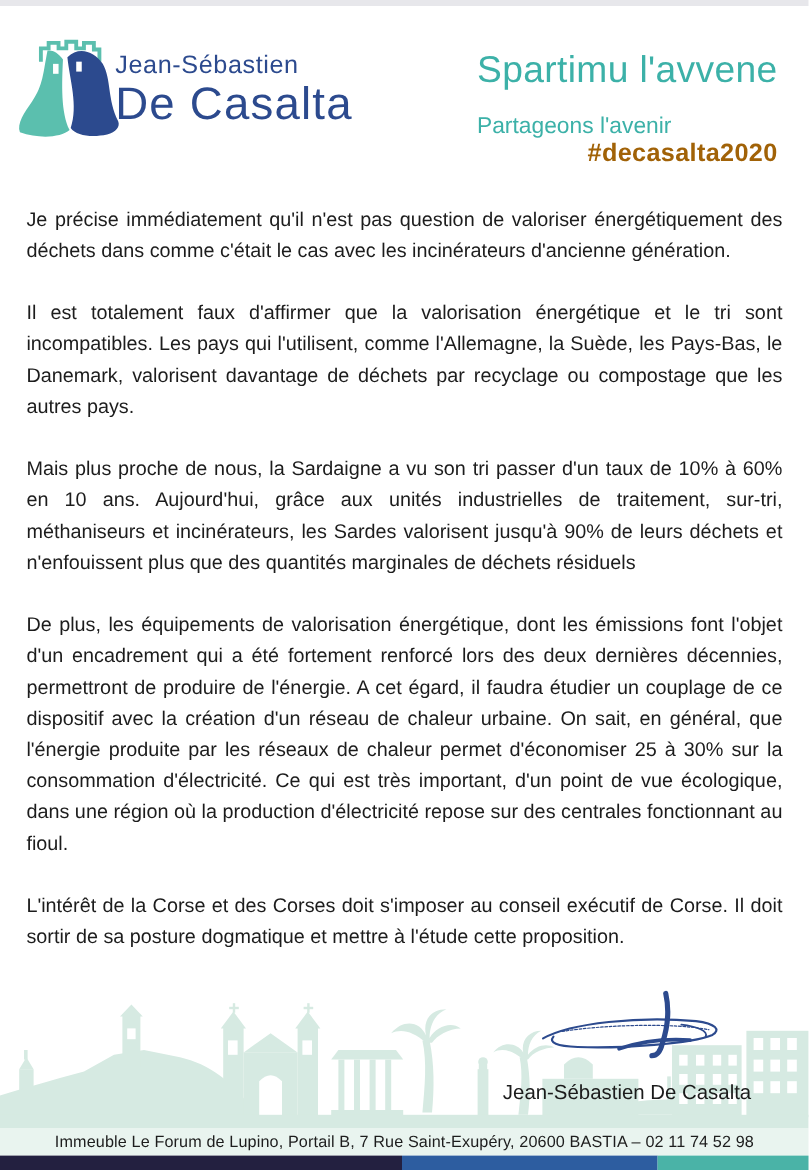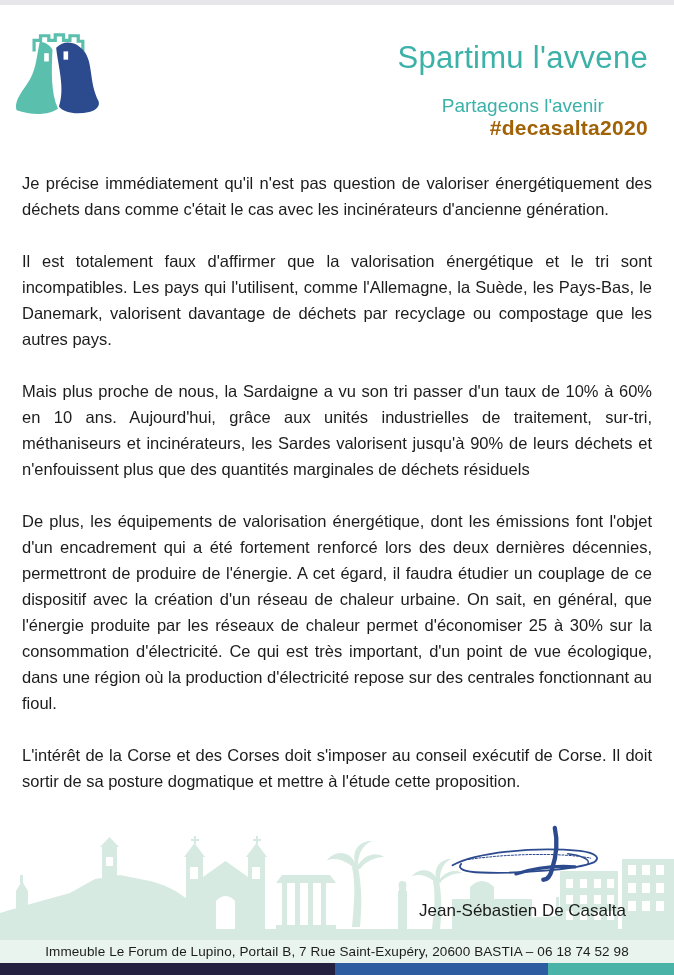--- a/index.html
+++ b/index.html
@@ -9,21 +9,21 @@
     margin:0 auto;
   }
   .top-strip { position:absolute; top:0; left:0; width:100%; height:5px; background:#e7e7eb; }
 
   
   .logo { position:absolute; left:12px; top:28px; width:92px; height:90px; }
   .brand { position:absolute; left:96px; top:44px; color:#2c4a8e; }
   .brand-first { font-size:21px; letter-spacing:.5px; line-height:1; }
   .brand-last  { font-size:38px; letter-spacing:1px; line-height:1.05; margin-top:3px; }
 
-  .slogan-block { position:absolute; right:26px; top:42px; text-align:center; }
+  .slogan-block { position:absolute; right:26px; top:42px; text-align:left; }
   .slogan-main { font-size:31px; color:#3cb1a8; line-height:1.05; letter-spacing:.3px; }
   .slogan-sub  { font-size:19px; color:#3cb1a8; line-height:1.2; margin-top:20px; }
   .hashtag { position:absolute; right:26px; top:116px; font-size:21px; color:#a16207;
              font-weight:bold; letter-spacing:.3px; }
 
   
   .letter-body {
     position:absolute; top:170px; left:22px; right:22px;
     font-size:16.5px; line-height:26px; color:#1c1c1c; text-align:justify;
   }
@@ -54,20 +54,24 @@
     <path d="M24,24 L24,12 L31,12 L31,7 L40,7 L40,12 L47,12 L47,6 L56,6 L56,12 L63,12 L63,7 L72,7 L72,13 L77,13 L77,24" fill="none" stroke="#5bbfae" stroke-width="3.5"></path>
 
     <path d="M30,14 C26,34 26,46 16,60 C9,70 2,80 5,88 C22,94 42,93 50,86 C42,70 43,44 44,22 C40,16 34,13 30,14 Z" fill="#5bbfae"></path>
 
     <path d="M48,20 C58,10 72,14 80,26 C88,40 84,58 94,78 C96,83 92,88 84,90 C70,93 56,91 51,84 C58,64 50,40 48,20 Z" fill="#2c4a8e"></path>
 
     <rect x="35" y="26" width="5" height="9" fill="#ffffff"></rect>
     <rect x="56" y="24" width="5" height="9" fill="#ffffff"></rect>
   </svg>
 
+  <div class="brand">
+    <div class="brand-first">Jean-Sébastien</div>
+    <div class="brand-last">De Casalta</div>
+  </div>
 
   <div class="slogan-block">
     <div class="slogan-main">Spartimu l'avvene</div>
     <div class="slogan-sub">Partageons l'avenir</div>
   </div>
   <div class="hashtag">#decasalta2020</div>
 
   <div class="letter-body">
     <p>Je précise immédiatement qu'il n'est pas question de valoriser énergétiquement des déchets dans comme c'était le cas avec les incinérateurs d'ancienne génération.</p>
     <p>Il est totalement faux d'affirmer que la valorisation énergétique et le tri sont incompatibles. Les pays qui l'utilisent, comme l'Allemagne, la Suède, les Pays-Bas, le Danemark, valorisent davantage de déchets par recyclage ou compostage que les autres pays.</p>
@@ -158,19 +162,19 @@
     <g fill="none" stroke="#2c4a8e" stroke-linecap="round">
       <path d="M150,4 C154,22 152,44 146,62 C144,70 140,76 134,76" stroke-width="6"></path>
       <path d="M8,56 C40,38 120,30 185,36 C208,39 214,46 204,52 C180,62 100,68 48,66 C24,65 14,61 20,54" stroke-width="2.5"></path>
       <path d="M30,48 C80,40 160,38 200,46" stroke-width="1.4" stroke-dasharray="3,2"></path>
       <path d="M96,68 C120,60 150,56 178,58" stroke-width="4.5"></path>
       <path d="M168,40 C186,42 200,48 196,54" stroke-width="2"></path>
     </g>
   </svg>
   <div class="signature-name">Jean-Sébastien De Casalta</div>
 
-  <div class="address-strip">Immeuble Le Forum de Lupino, Portail B, 7 Rue Saint-Exupéry, 20600 BASTIA – 06 18 74 52 98</div>
+  <div class="address-strip">Immeuble Le Forum de Lupino, Portail B, 7 Rue Saint-Exupéry, 20600 BASTIA – 02 11 74 52 98</div>
   <div class="color-bar">
     <div class="bar-navy"></div>
     <div class="bar-blue"></div>
     <div class="bar-teal"></div>
   </div>
 </div>
 
 </body></html>

